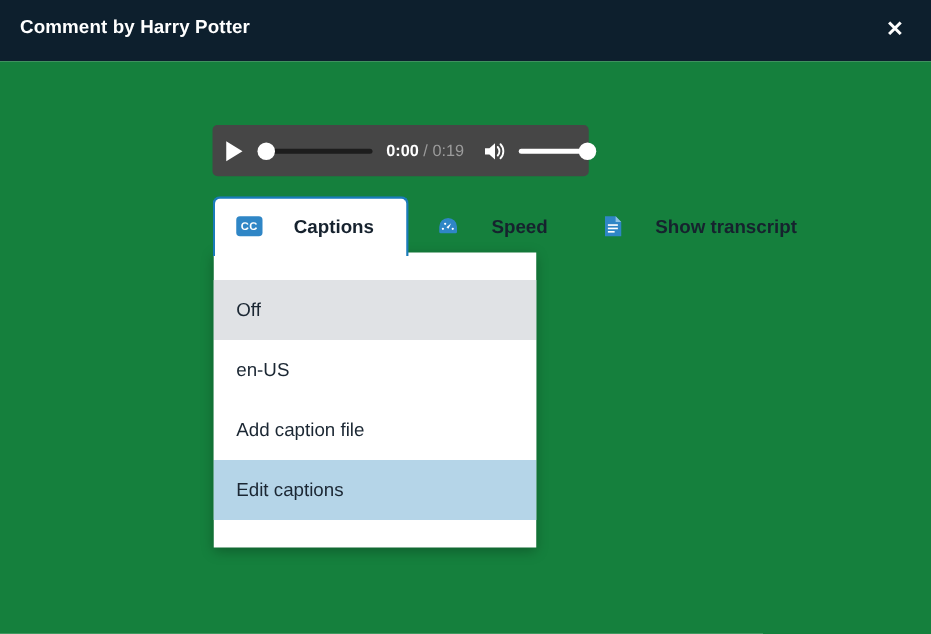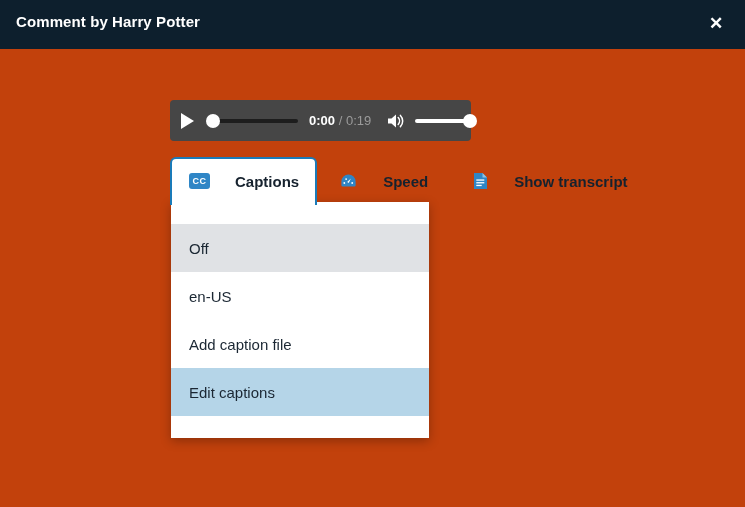--- a/index.html
+++ b/index.html
@@ -54,21 +54,21 @@
     padding: 0;
   }
 
   
   .modal-body {
     position: absolute;
     left: 0;
     top: 49px;
     width: 745px;
     height: 458px;
-    background: #c2410c;
+    background: #15803d;
   }
 
   
   .audio-player {
     position: absolute;
     left: 170px;
     top: 51px;
     width: 301px;
     height: 41px;
     background: #464646;
@@ -190,21 +190,21 @@
     cursor: pointer;
     font-family: "Liberation Sans", sans-serif;
   }
   .tool-btn.active {
     border: 2px solid #1a7bb9;
     border-bottom: none;
     border-radius: 6px 6px 0 0;
     background: #ffffff;
     position: relative;
     z-index: 3;
-    padding: 0 16px 2px 17px;
+    padding: 0 26px 2px 17px;
   }
   .tool-label {
     font-size: 15px;
     font-weight: bold;
     color: #16222e;
     margin-left: 25px;
     white-space: nowrap;
   }
   .cc-icon {
     width: 21px;

